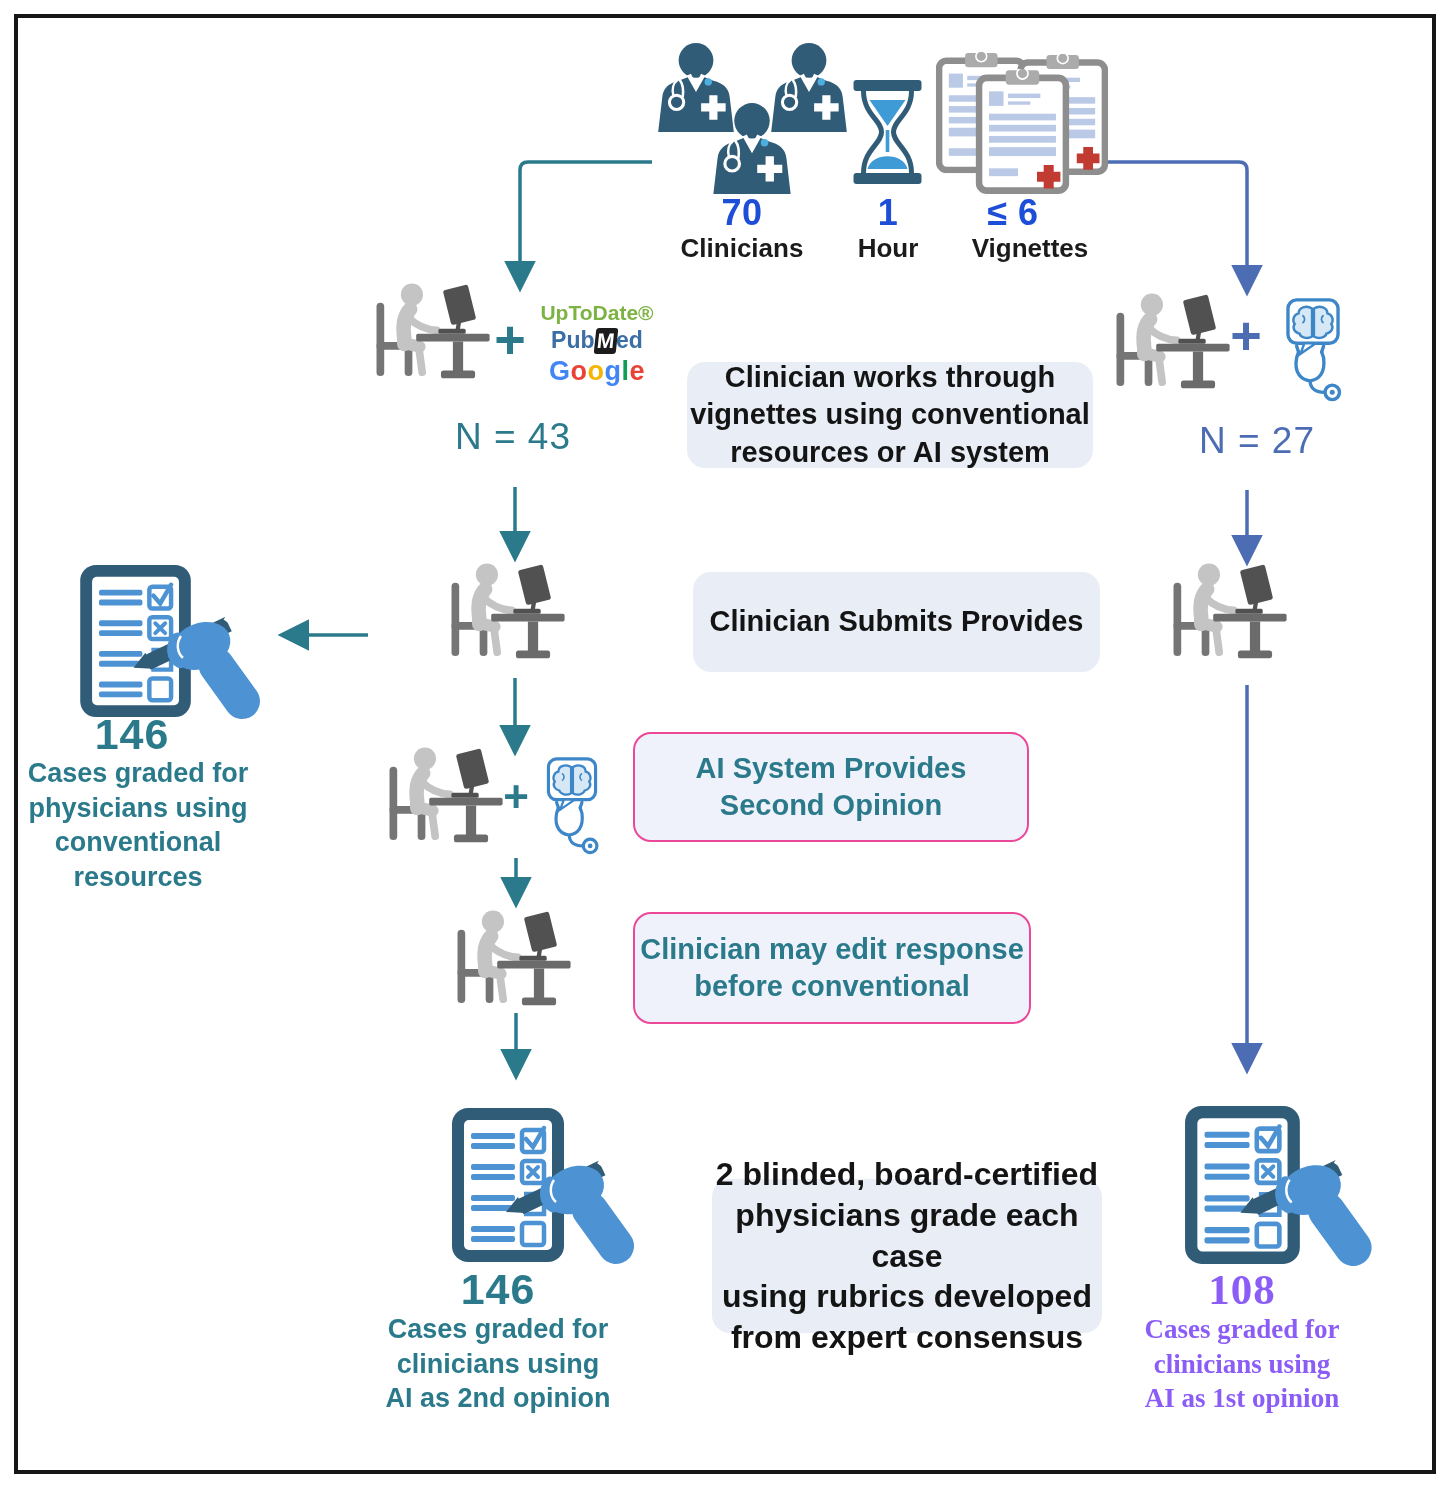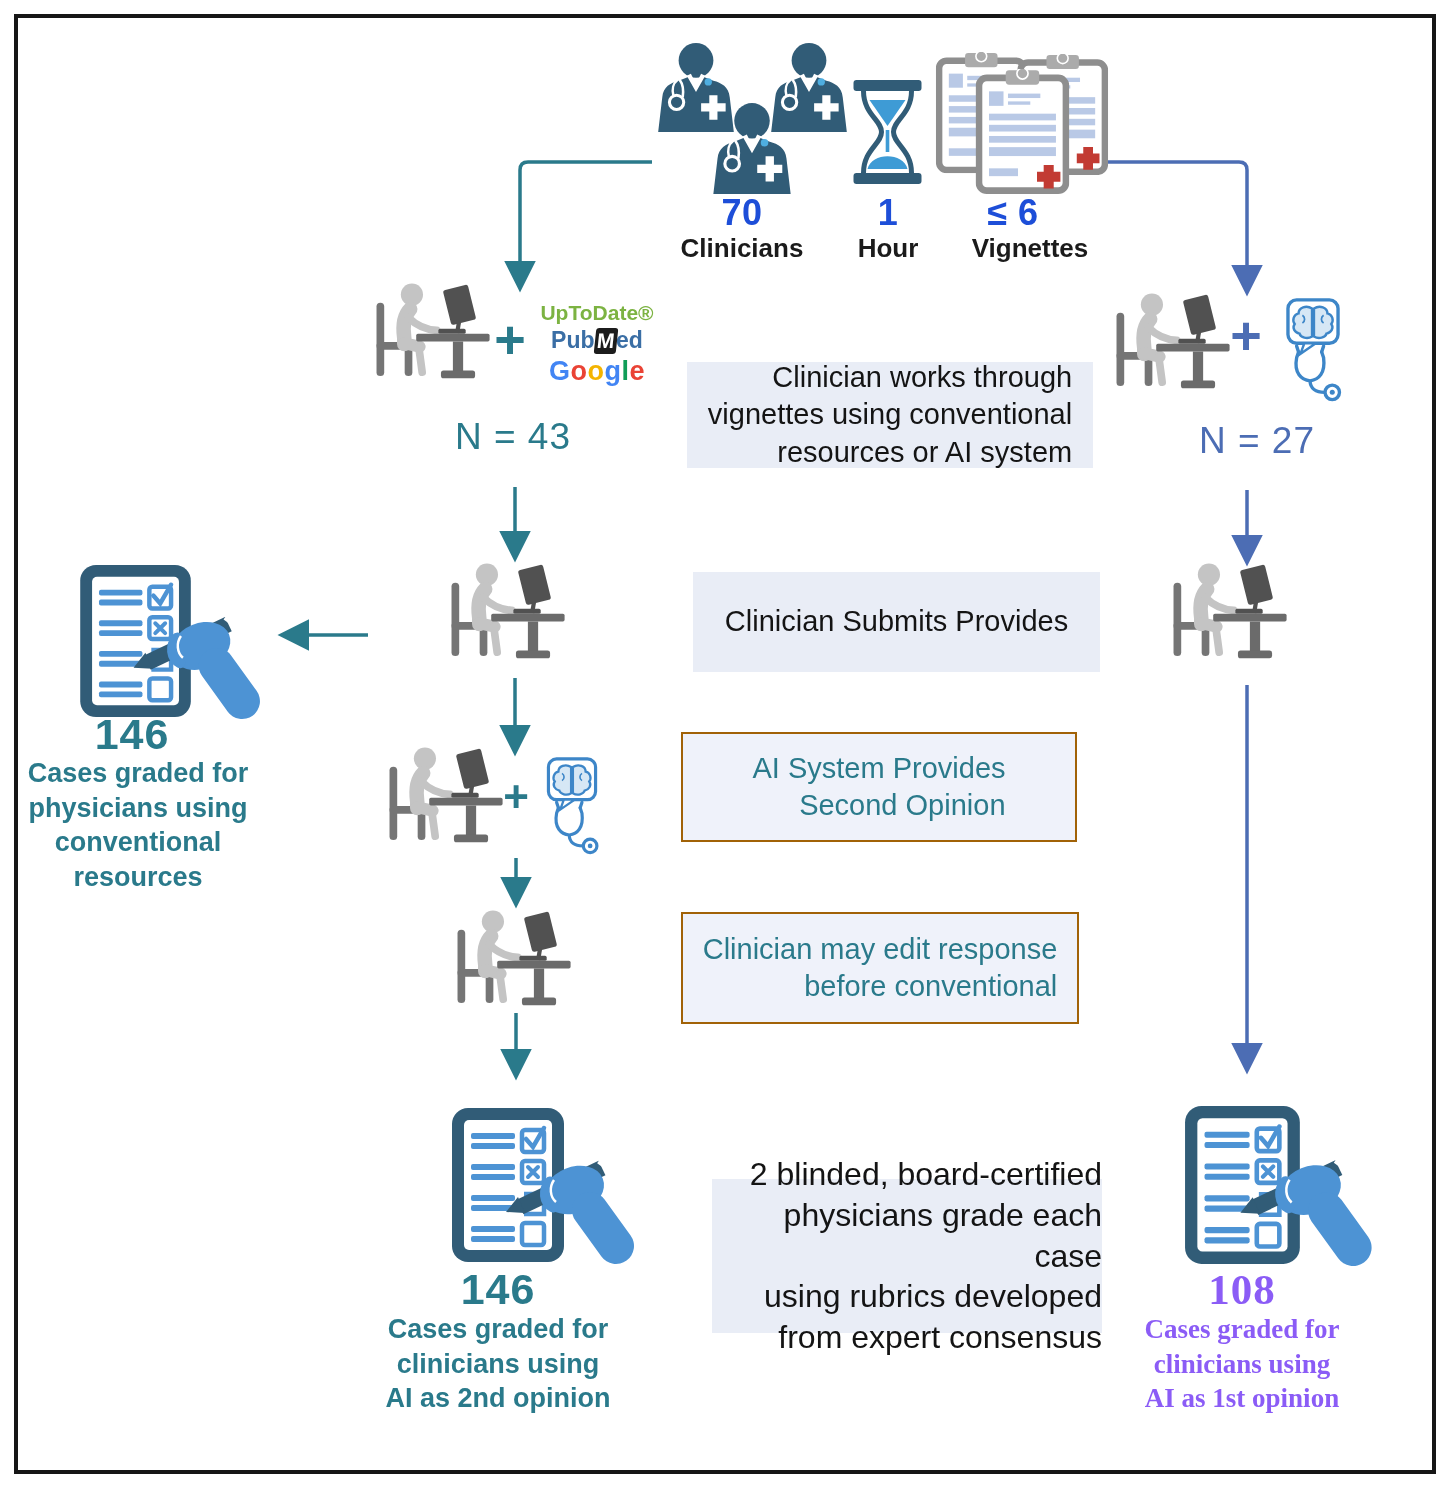--- a/index.html
+++ b/index.html
@@ -8,23 +8,23 @@
   .frame{position:absolute;left:14px;top:14px;width:1414px;height:1452px;border:4px solid #161616;background:#fff;}
   .abs{position:absolute;}
   .ctr{text-align:center;}
   .count-black{font-size:36px;font-weight:bold;color:#1d4ed8;letter-spacing:.5px;}
   .label-black{font-size:26px;font-weight:bold;color:#1b1b1b;}
   .n-label{font-size:37px;font-weight:normal;letter-spacing:1px;}
   .teal{color:#2A7A8B;}
   .blue{color:#4C6DB4;}
   .blue2{color:#8b5cf6;font-family:Liberation Serif, serif;}
   .plus{font-weight:bold;line-height:1;}
-  .step-box{background:#E9EDF6;color:#141414;font-weight:normal;font-size:29px;line-height:1.28;
-            display:flex;align-items:center;justify-content:center;text-align:right;white-space:pre-line;}
-  .step-box.bordered{background:#EFF2FA;border:2px solid #a16207;color:#2A7A8B;margin-left:48px;}
+  .step-box{background:#E9EDF6;color:#141414;font-weight:bold;font-size:29px;line-height:1.28;
+            display:flex;align-items:center;justify-content:center;text-align:center;white-space:pre-line;border-radius:18px;}
+  .step-box.bordered{background:#EFF2FA;border:2px solid #ec4899;color:#2A7A8B;}
   .outcome-count{font-size:43px;font-weight:bold;text-align:center;letter-spacing:1px;}
   .outcome-label{font-size:27px;font-weight:bold;text-align:center;white-space:pre-line;line-height:1.28;}
   .logos{display:flex;flex-direction:column;align-items:center;line-height:1.25;}
   .logo-uptodate{font-size:21px;font-weight:bold;color:#7CB342;}
   .logo-pubmed{font-size:23px;font-weight:bold;color:#3A6EA5;}
   .logo-pubmed .book{display:inline-block;background:#1c1c1c;color:#fff;border-radius:3px;
        padding:0 2px;transform:skewX(-6deg);font-size:21px;}
   .logo-google{font-size:27px;font-weight:bold;letter-spacing:.5px;}
   .g0,.g3{color:#4285F4;} .g1,.g5{color:#EA4335;} .g2{color:#F4B400;} .g4{color:#0F9D58;}
   svg{display:block;}

